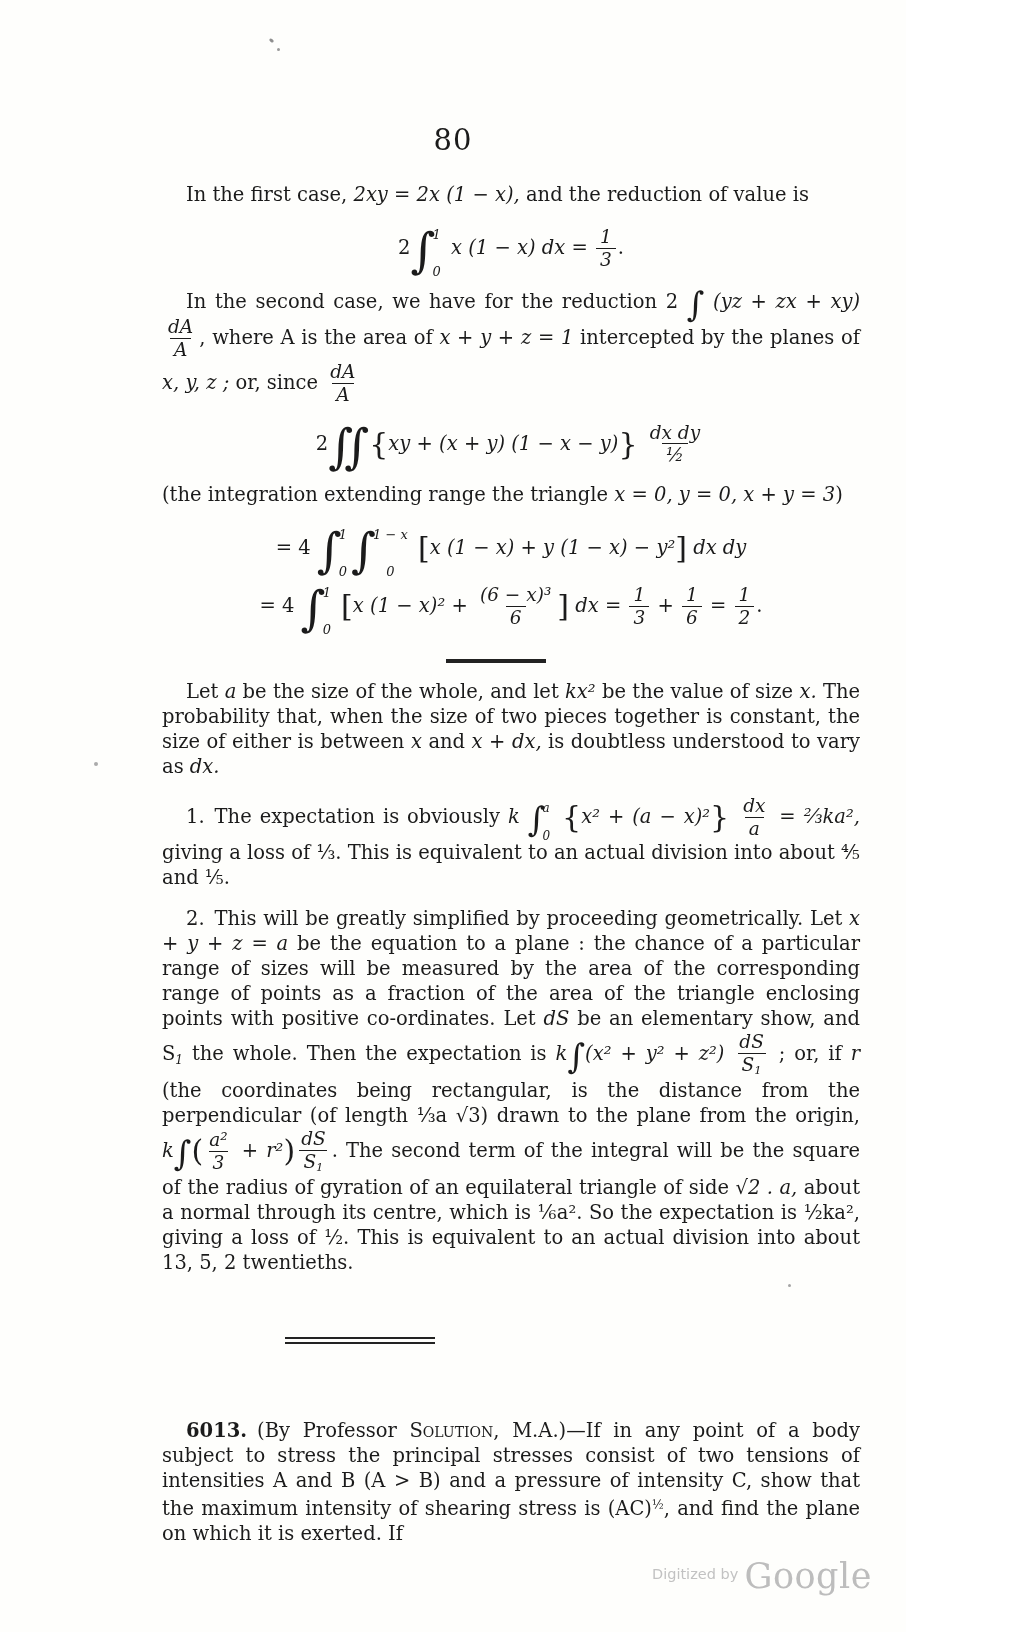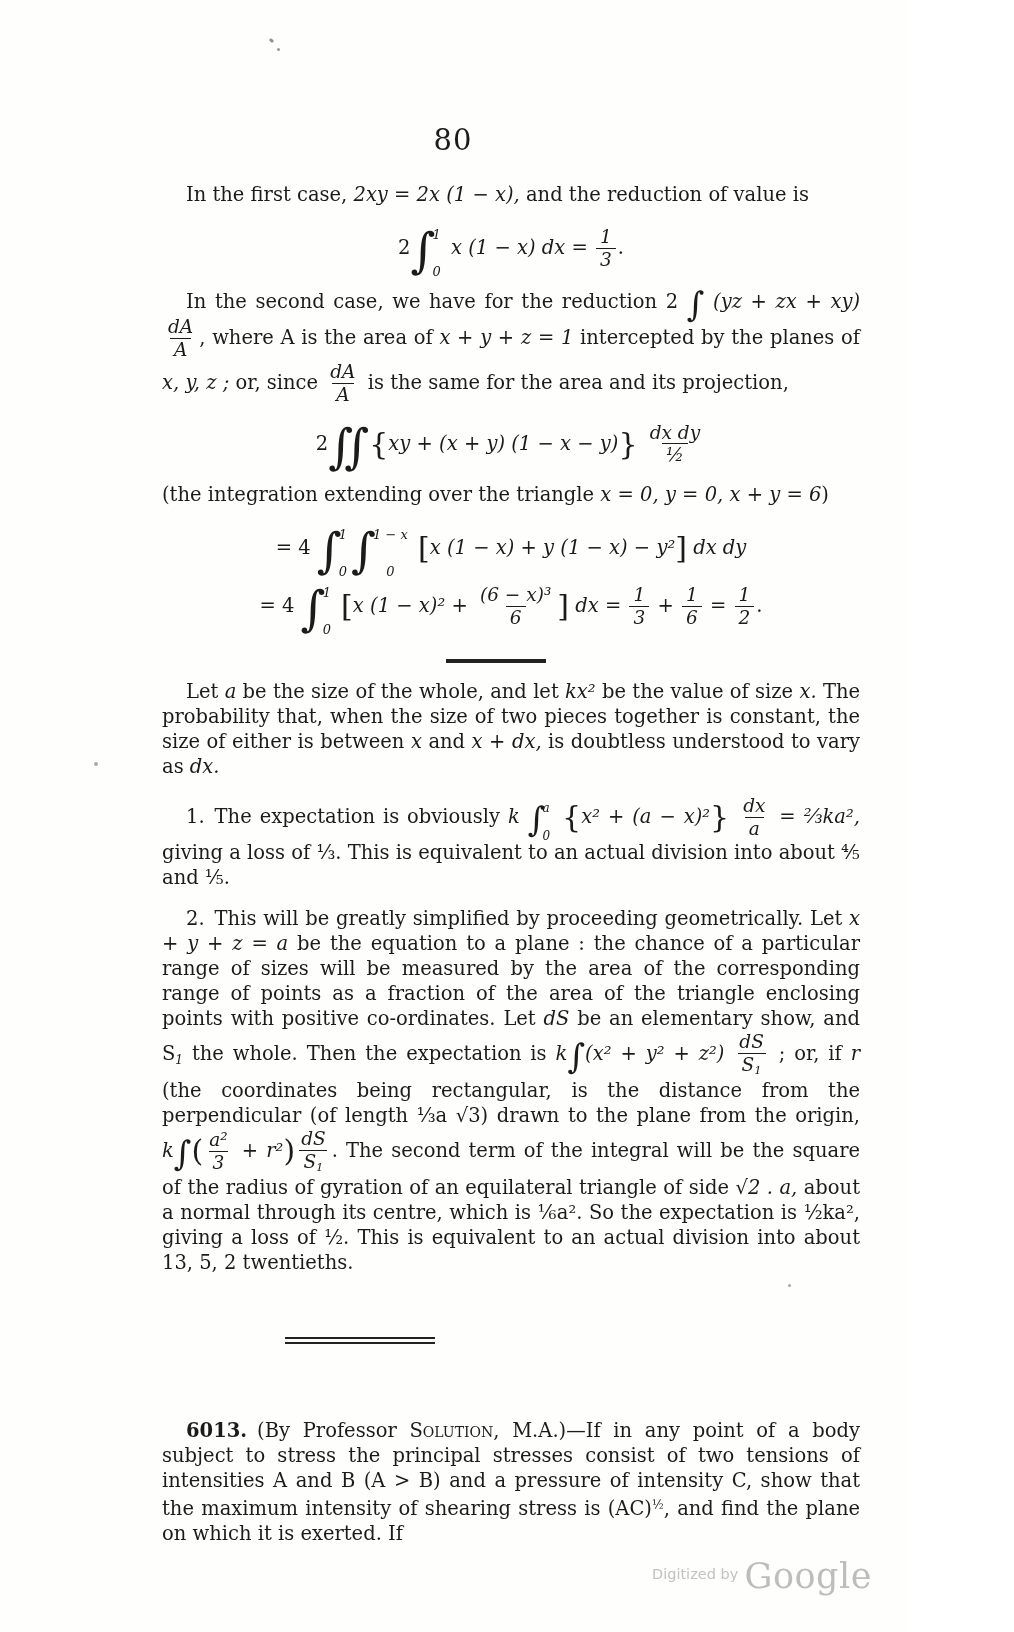--- a/index.html
+++ b/index.html
@@ -99,34 +99,33 @@
         </span><span>, where</span>
       <span>A is the area of</span>
       <span class="m">x + y + z = 1</span>
       <span>intercepted by the planes of</span>
       <span class="m">x, y, z ;</span>
       <span>or, since</span>
       <span class="frac">
           <span class="fn">dA</span>
           <span class="fd">A</span>
         </span>
-      <span>is the same for the area and its projection,</span>
     </p>
 
     <div class="eq">
       <span>2</span><span class="int dbl">∫∫</span><span class="big">{</span><span class="m">xy + (x + y) (1 − x − y)</span><span class="big">}</span>
       <span class="frac">
           <span class="fn">dx dy</span>
           <span class="fd">½</span>
         </span>
     </div>
 
     <p>
-      <span>(the integration extending over the triangle</span>
-      <span class="m">x = 0,  y = 0,  x + y = 6</span><span>)</span>
+      <span>(the integration extending range the triangle</span>
+      <span class="m">x = 0,  y = 0,  x + y = 3</span><span>)</span>
     </p>
 
     <div class="eq">
       <span>= 4</span>
       <span class="int">∫</span><span class="lim">
           <span>1</span>
           <span>0</span>
         </span><span class="int">∫</span><span class="lim">
           <span>1 − x</span>
           <span>0</span>

